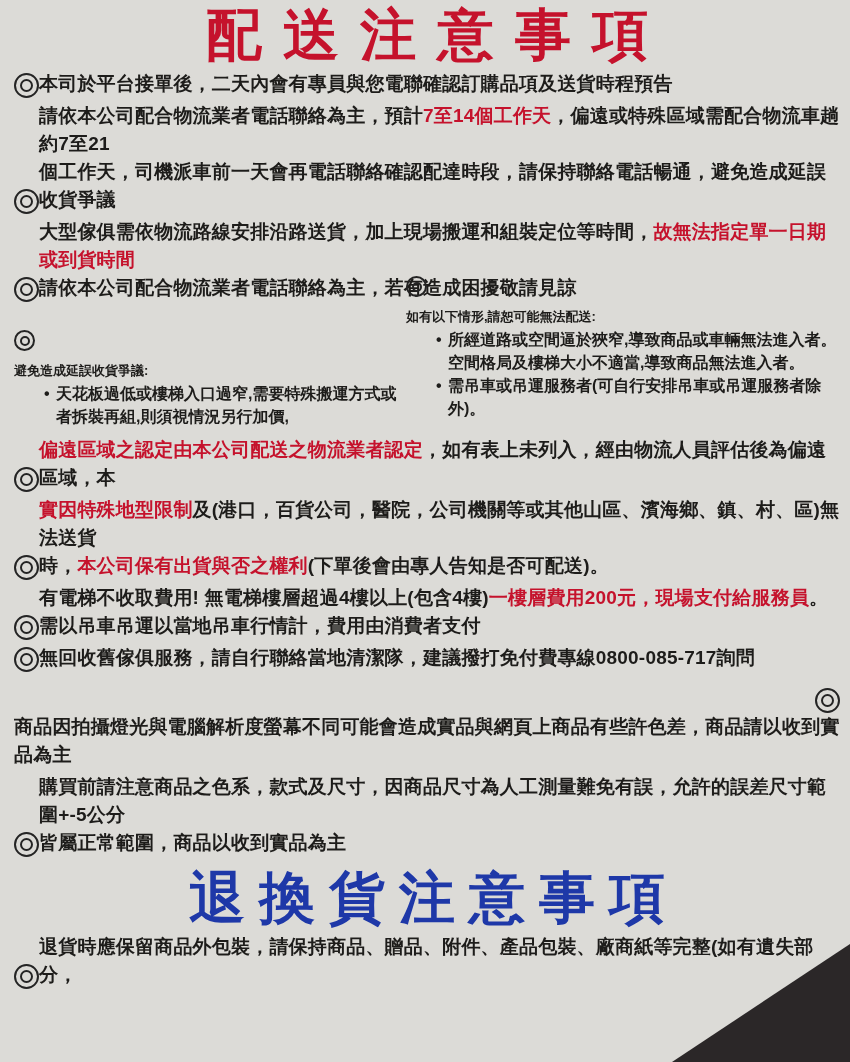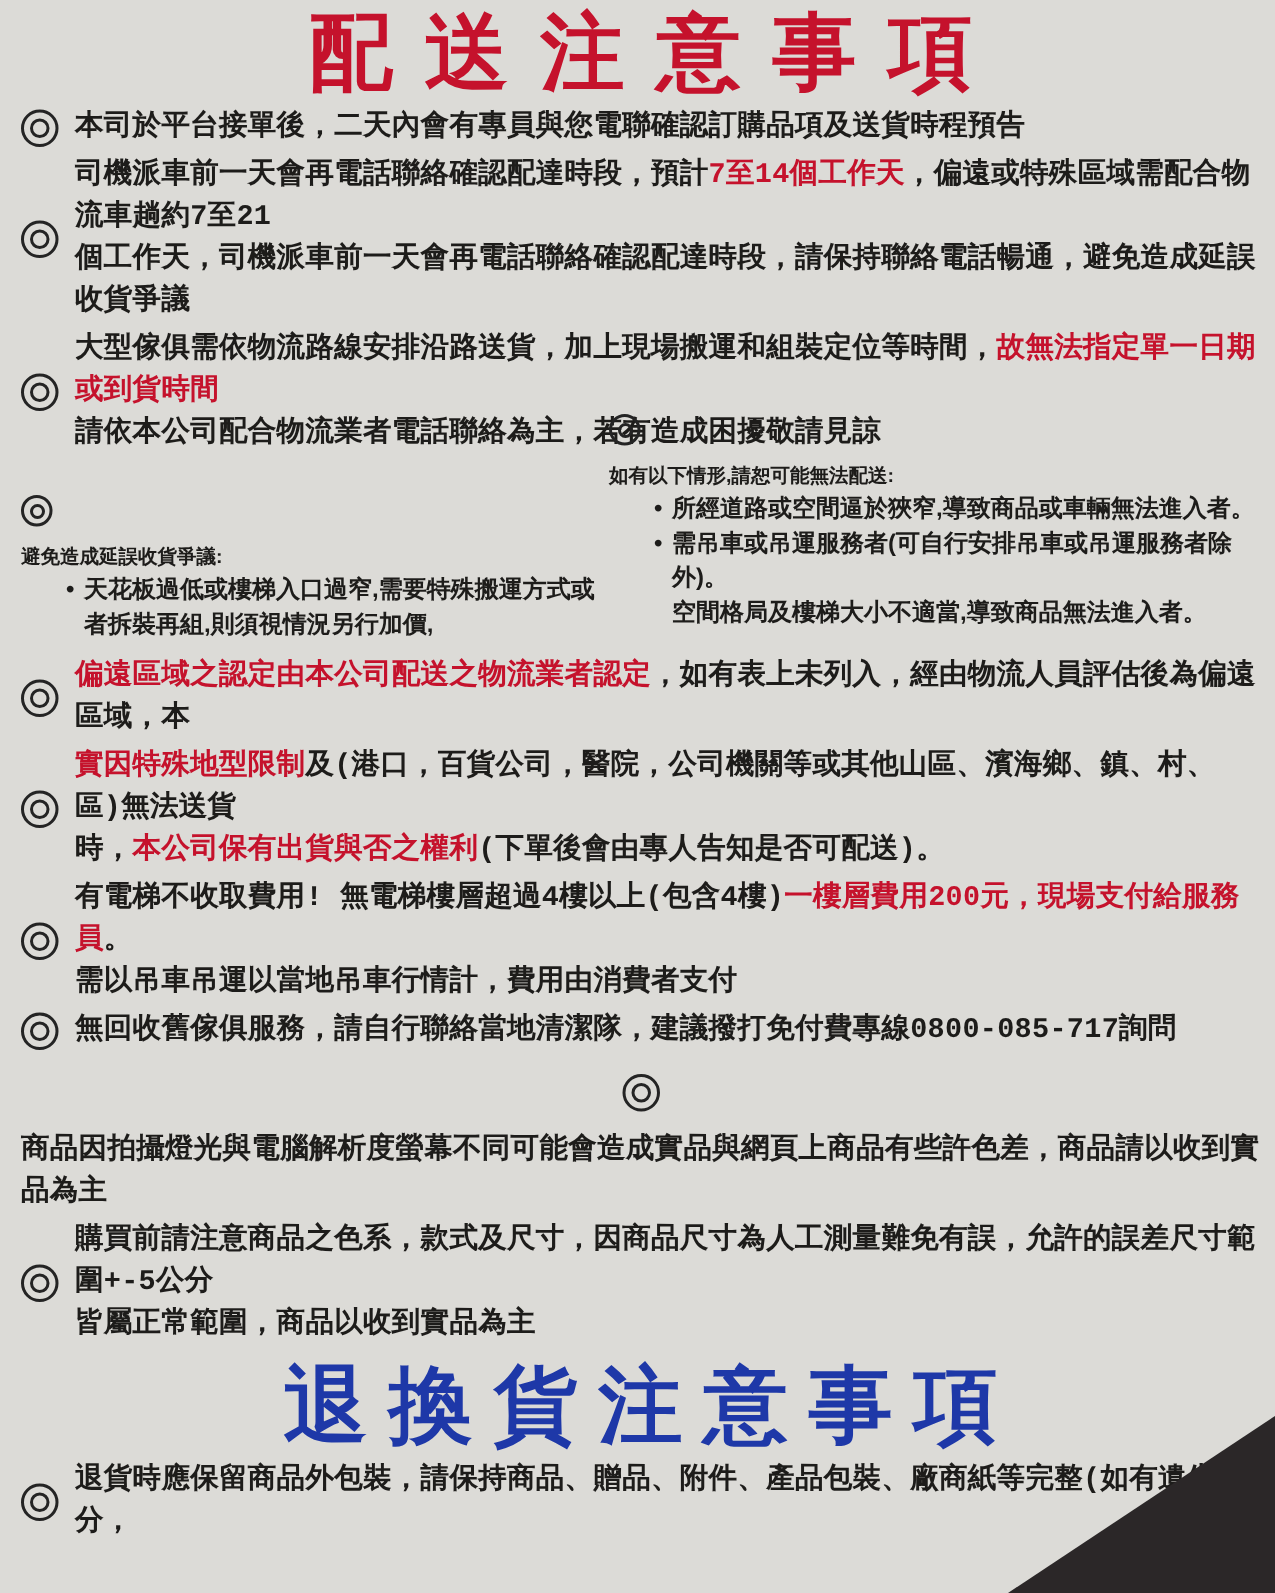--- a/index.html
+++ b/index.html
@@ -14,21 +14,21 @@
     font-family:"Liberation Sans","DejaVu Sans",sans-serif;
     color:var(--text);
   }
   .page{padding:6px 10px 0 14px;position:relative;height:100%;}
   .main-title{
     text-align:center;font-weight:800;font-size:56px;line-height:1.04;
     letter-spacing:0.38em;text-indent:0.38em;margin:0 0 6px 0;white-space:nowrap;
   }
   .main-title.red{color:var(--red);text-align:center;}
   .main-title.blue{color:var(--blue);letter-spacing:0.25em;text-indent:0.25em;margin-top:12px;}
-  .item{display:flex;gap:11px;margin:0 0 4px 0;align-items:center;font-family:Liberation Mono, monospace;}
+  .item{display:flex;gap:0;margin:0 0 4px 0;align-items:flex-end;}
   .item.extra-gap{margin-top:14px;flex-direction:column;}
   .ring{
     flex:0 0 auto;width:25px;height:25px;border:2px solid #242424;border-radius:50%;
     display:flex;align-items:center;justify-content:center;margin-top:2px;
   }
   .ring i{display:block;width:13px;height:13px;border:2px solid #242424;border-radius:50%;}
   .ring.small{width:21px;height:21px;}
   .ring.small i{width:10px;height:10px;}
   .item-text{font-size:19px;line-height:28px;font-weight:700;letter-spacing:0.2px;}
   .seg-b{color:var(--text);}
@@ -64,21 +64,21 @@
       <div class="item">
         <span class="ring">
           <i></i>
         </span>
         <div class="item-text"><span class="seg seg-b">本司於平台接單後，二天內會有專員與您電聯確認訂購品項及送貨時程預告</span></div>
       </div>
       <div class="item">
         <span class="ring">
           <i></i>
         </span>
-        <div class="item-text"><span class="seg seg-b">司機派車前一天會再電話聯絡確認配達時段，預計</span><span class="seg seg-r">7至14個工作天</span><span class="seg seg-b">，偏遠或特殊區域需配合物流車趟約7至21</span><br><span class="seg seg-b">個工作天，司機派車前一天會再電話聯絡確認配達時段，請保持聯絡電話暢通，避免造成延誤收貨爭議</span></div>
+        <div class="item-text"><span class="seg seg-b">請依本公司配合物流業者電話聯絡為主，預計</span><span class="seg seg-r">7至14個工作天</span><span class="seg seg-b">，偏遠或特殊區域需配合物流車趟約7至21</span><br><span class="seg seg-b">個工作天，司機派車前一天會再電話聯絡確認配達時段，請保持聯絡電話暢通，避免造成延誤收貨爭議</span></div>
       </div>
       <div class="item">
         <span class="ring">
           <i></i>
         </span>
         <div class="item-text"><span class="seg seg-b">大型傢俱需依物流路線安排沿路送貨，加上現場搬運和組裝定位等時間，</span><span class="seg seg-r">故無法指定單一日期或到貨時間</span><br><span class="seg seg-b">請依本公司配合物流業者電話聯絡為主，若有造成困擾敬請見諒</span></div>
       </div>
     </div>
 
   <div class="two-col">
@@ -95,22 +95,22 @@
     </div>
     <div class="col-right">
       <div class="sub-head">
         <span class="ring small">
             <i></i>
           </span>
         <span>如有以下情形,請恕可能無法配送:</span>
       </div>
       <div class="sub-lines" id="subnote-right-lines">
           <div class="sub-line has-dot">所經道路或空間逼於狹窄,導致商品或車輛無法進入者。</div>
+          <div class="sub-line">空間格局及樓梯大小不適當,導致商品無法進入者。</div>
           <div class="sub-line has-dot">需吊車或吊運服務者(可自行安排吊車或吊運服務者除外)。</div>
-          <div class="sub-line">空間格局及樓梯大小不適當,導致商品無法進入者。</div>
         </div>
     </div>
   </div>
 
   <div id="delivery-list-bottom">
       <div class="item">
         <span class="ring">
           <i></i>
         </span>
         <div class="item-text"><span class="seg seg-r">偏遠區域之認定由本公司配送之物流業者認定</span><span class="seg seg-b">，如有表上未列入，經由物流人員評估後為偏遠區域，本</span><br></div>

